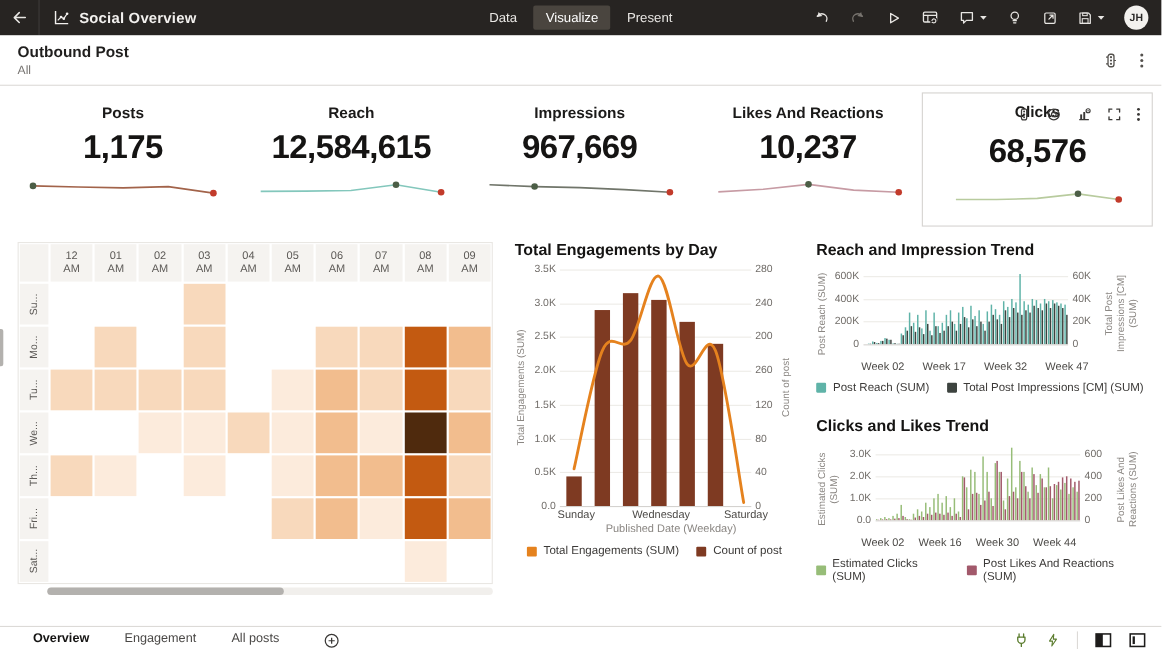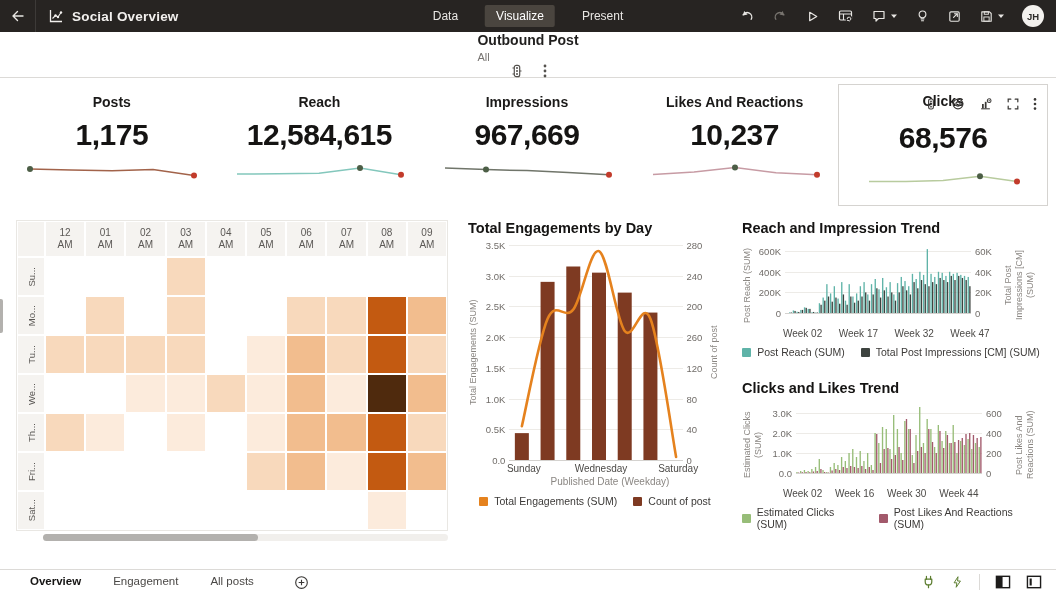--- a/index.html
+++ b/index.html
@@ -4,29 +4,29 @@
 <style>
   * { box-sizing: border-box; margin: 0; padding: 0; }
   html,body { width:1056px; height:594px; overflow:hidden; }
   body { font-family:"Liberation Sans", sans-serif; background:#fff; position:relative; color:#1b1a19; }
 
   
   .topbar { height:32px; background:#272422; display:flex; align-items:center; color:#f2f0ee; position:relative; }
   .back-btn { width:36px; height:100%; display:flex; align-items:center; justify-content:center; border-right:1px solid rgba(255,255,255,.10); cursor:pointer; }
   .brand { display:flex; align-items:center; gap:8px; margin-left:12px; }
   .brand-title { font-size:13.5px; font-weight:700; letter-spacing:.2px; }
-  .center-tabs { position:absolute; left:50%; transform:translateX(-50%); display:flex; gap:16px; }
+  .center-tabs { position:absolute; left:50%; transform:translateX(-50%); display:flex; gap:4px; }
   .ttab { font-size:12px; padding:4px 11px; border-radius:2px; color:#e8e6e3; cursor:pointer; }
   .ttab.active { background:#4a453f; color:#fff; }
   .top-icons { margin-left:auto; display:flex; align-items:center; gap:17px; padding-right:12px; }
   .tic { display:flex; align-items:center; gap:3px; cursor:pointer; }
   .avatar { width:22px; height:22px; border-radius:50%; background:#f3f1ee; color:#2c2a28; font-size:9.5px; font-weight:700; display:flex; align-items:center; justify-content:center; }
 
   
-  .filterbar { height:46px; padding:0 16px; display:flex; align-items:center; justify-content:space-between; border-bottom:1px solid #dcdad7; background:#fff;flex-direction:column; }
+  .filterbar { height:46px; padding:0 16px; display:flex; align-items:center; justify-content:space-between; border-bottom:1px solid #dcdad7; background:#fff; }
   .fb-title { font-size:14px; font-weight:700; color:#201f1e; }
   .fb-sub { font-size:11px; color:#767370; margin-top:3px; }
   .fb-icons { display:flex; align-items:center; gap:18px; }
 
   
   .kpi-row { display:flex; align-items:flex-start; padding:10px 8px 0 8px; height:132px; }
   .kpi { flex:1; text-align:center; position:relative; padding-top:6px; }
   .kpi-title { font-size:14px; font-weight:700; color:#1b1a19; }
   .kpi-value { font-size:30px; font-weight:800; color:#151413; margin-top:8px; letter-spacing:-.5px; }
   .kpi-spark { margin-top:4px; }

